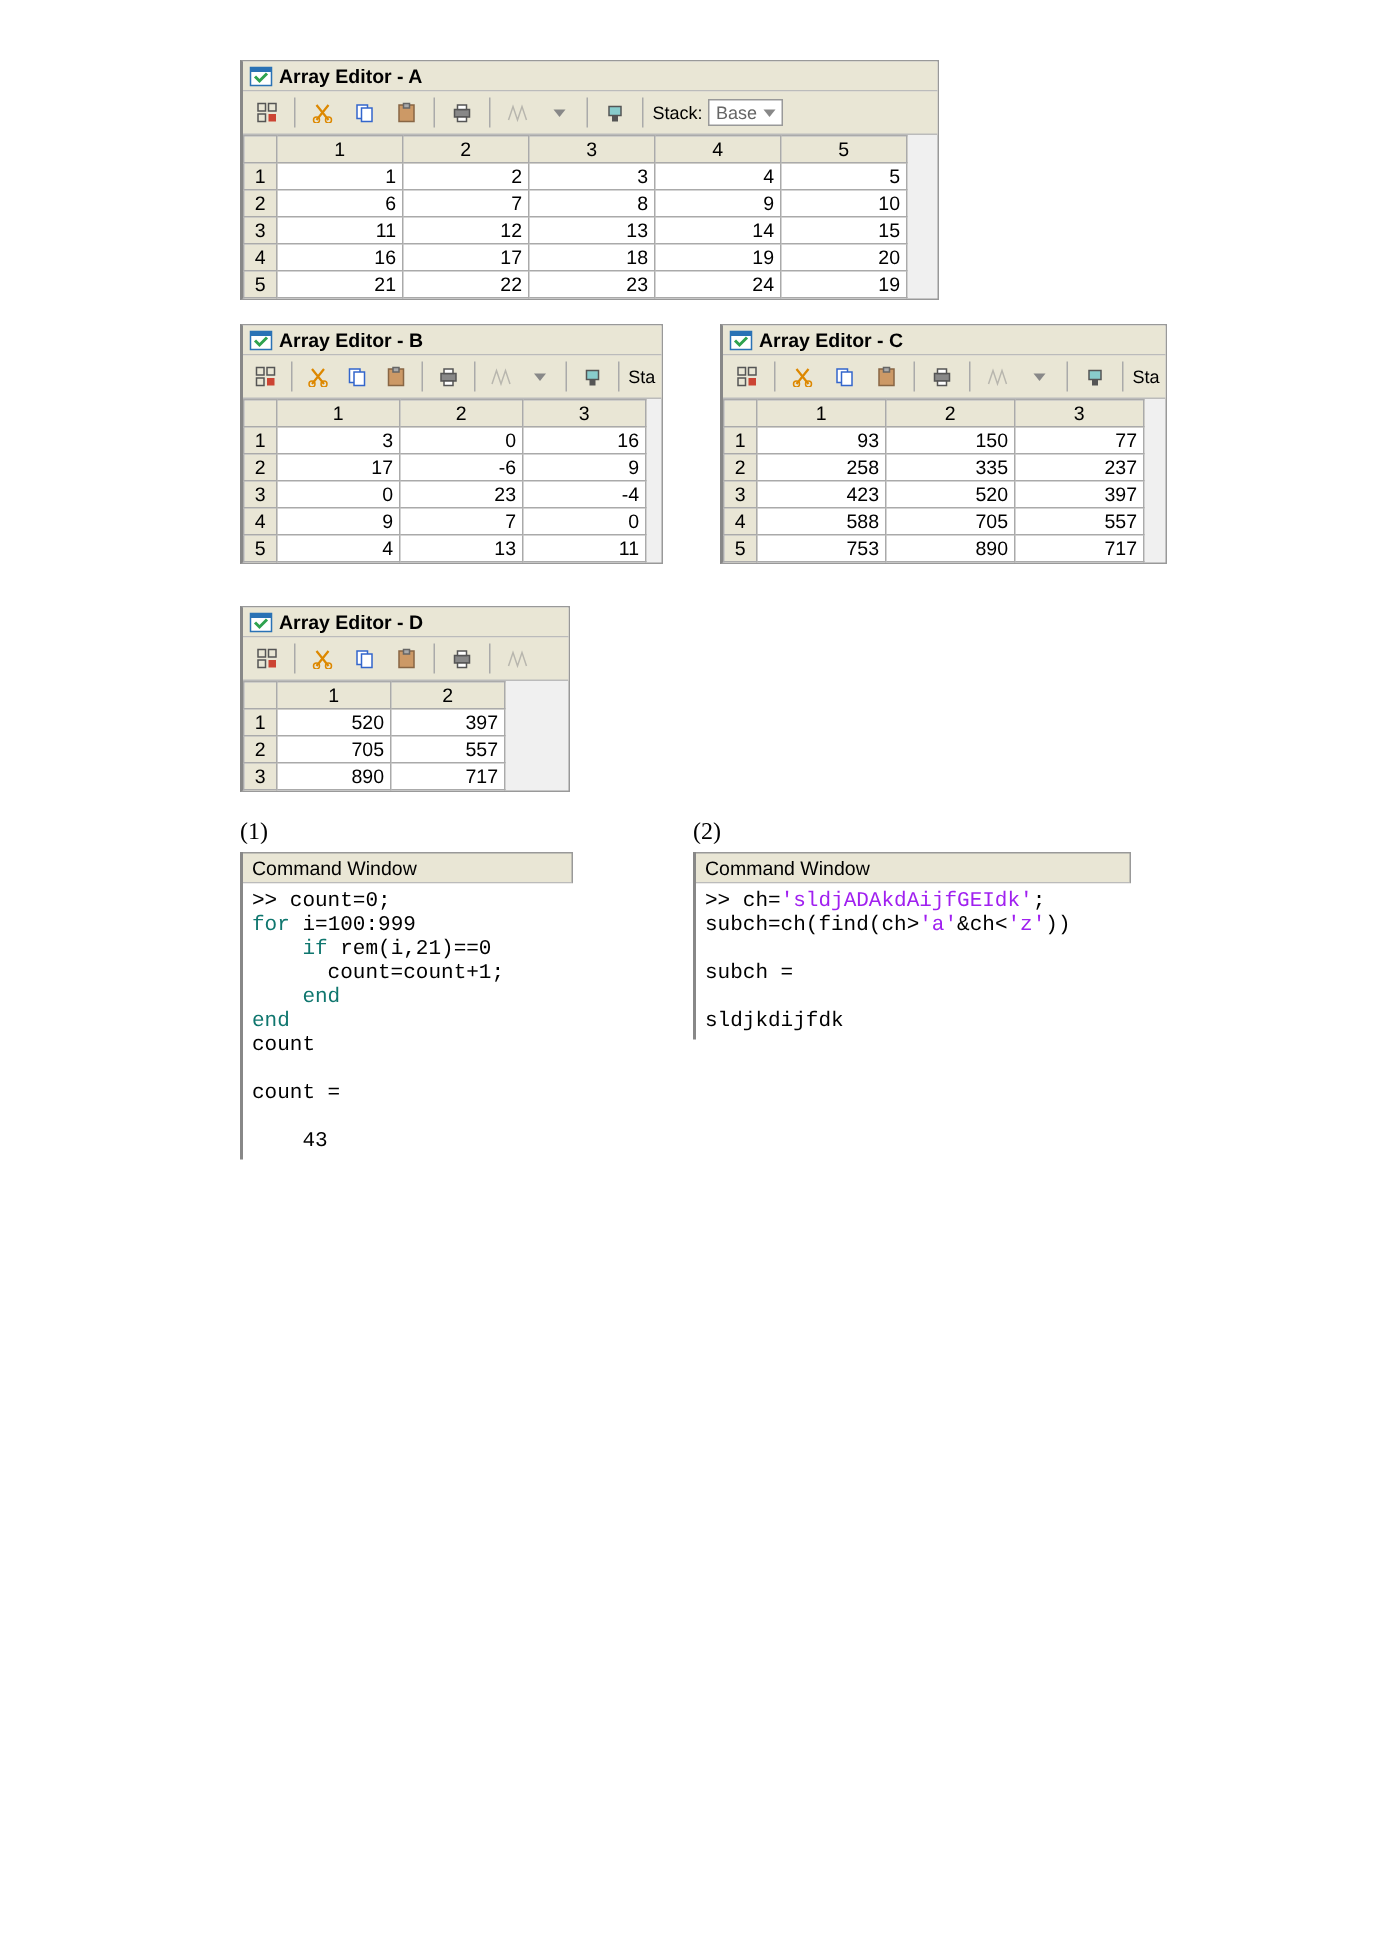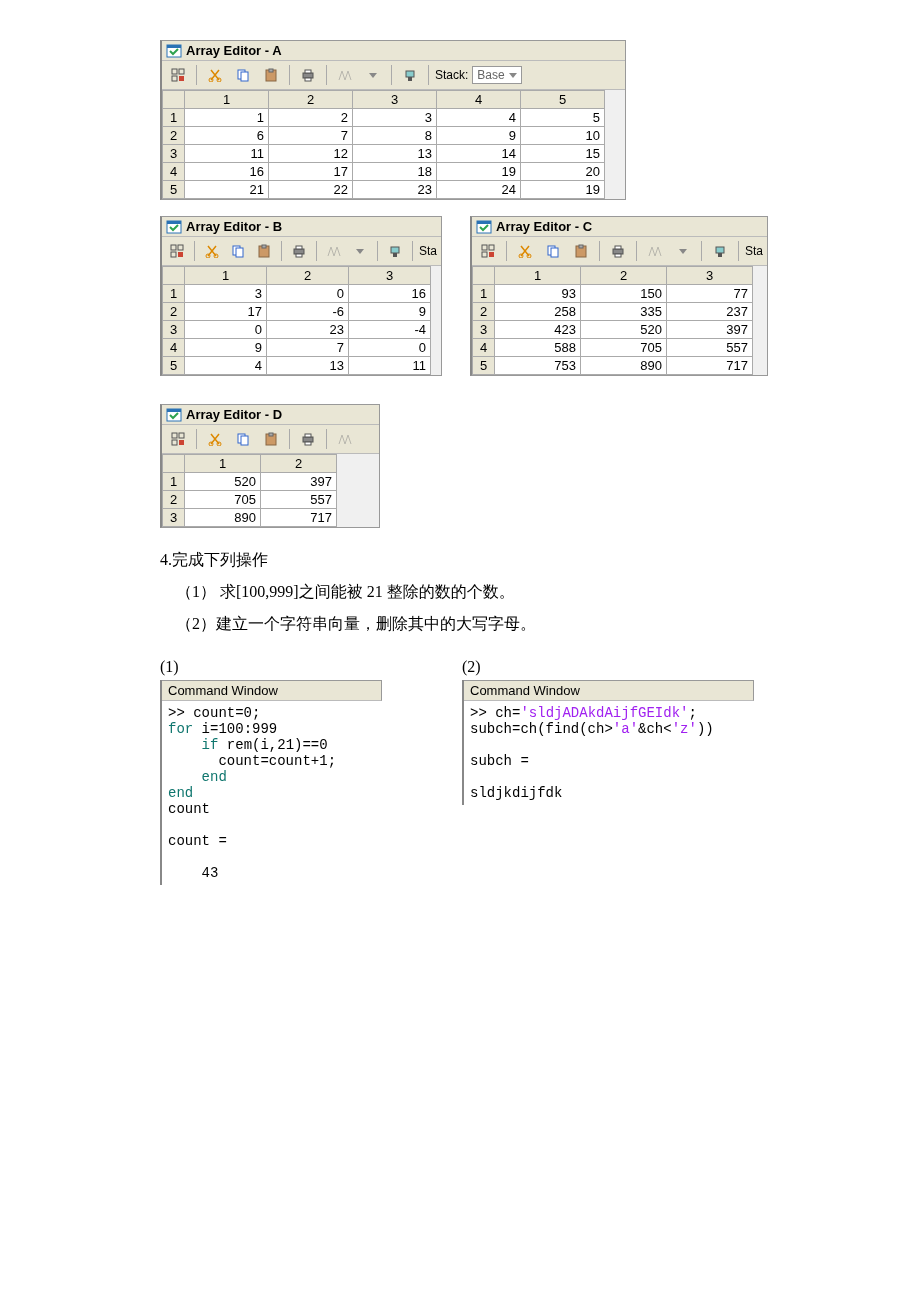--- a/index.html
+++ b/index.html
@@ -7,21 +7,21 @@
   padding: 0;
   background: #fff;
   font-family: "SimSun", "Times New Roman", serif;
   font-size: 16px;
   width: 920px;
 }
 .page {
   padding: 40px 160px 40px 160px;
 }
 .editor-group { margin-bottom: 16px; }
-.row-bc { display: flex; gap: 28px; align-items: flex-end; margin-top: 10px;}
+.row-bc { display: flex; gap: 38px; align-items: flex-end; margin-top: 10px;}
 .array-editor {
   border: 1px solid #999;
   border-left: 2px solid #888;
   font-family: Arial, Helvetica, sans-serif;
   font-size: 13px;
   background: #f0f0f0;
   box-sizing: border-box;
 }
 .ae-title {
   background: #e9e6d5;
@@ -559,25 +559,20 @@
         <tr>
               <th class="rh">3</th>
               <td>890</td>
               <td>717</td>
             </tr>
       </tbody>
         </table>
     </div>
   </div>
 
-  <div class="prose">
-    <div>4.完成下列操作</div>
-    <div class="item">（1） 求[100,999]之间能被 21 整除的数的个数。</div>
-    <div class="item">（2）建立一个字符串向量，删除其中的大写字母。</div>
-  </div>
 
   <div class="cmd-pair">
     <div class="cmd-col">
       <div class="cmd-sub">(1)</div>
       <div class="cmd-window" style="width:220px;">
         <div class="cmd-title">Command Window</div>
         <div class="cmd-body"><span>&gt;&gt; count=0;</span>
 <span class="tok-kw">for</span><span> i=100:999</span>
 <span class="tok-kw">    if</span><span> rem(i,21)==0</span>
 <span>      count=count+1;</span>

